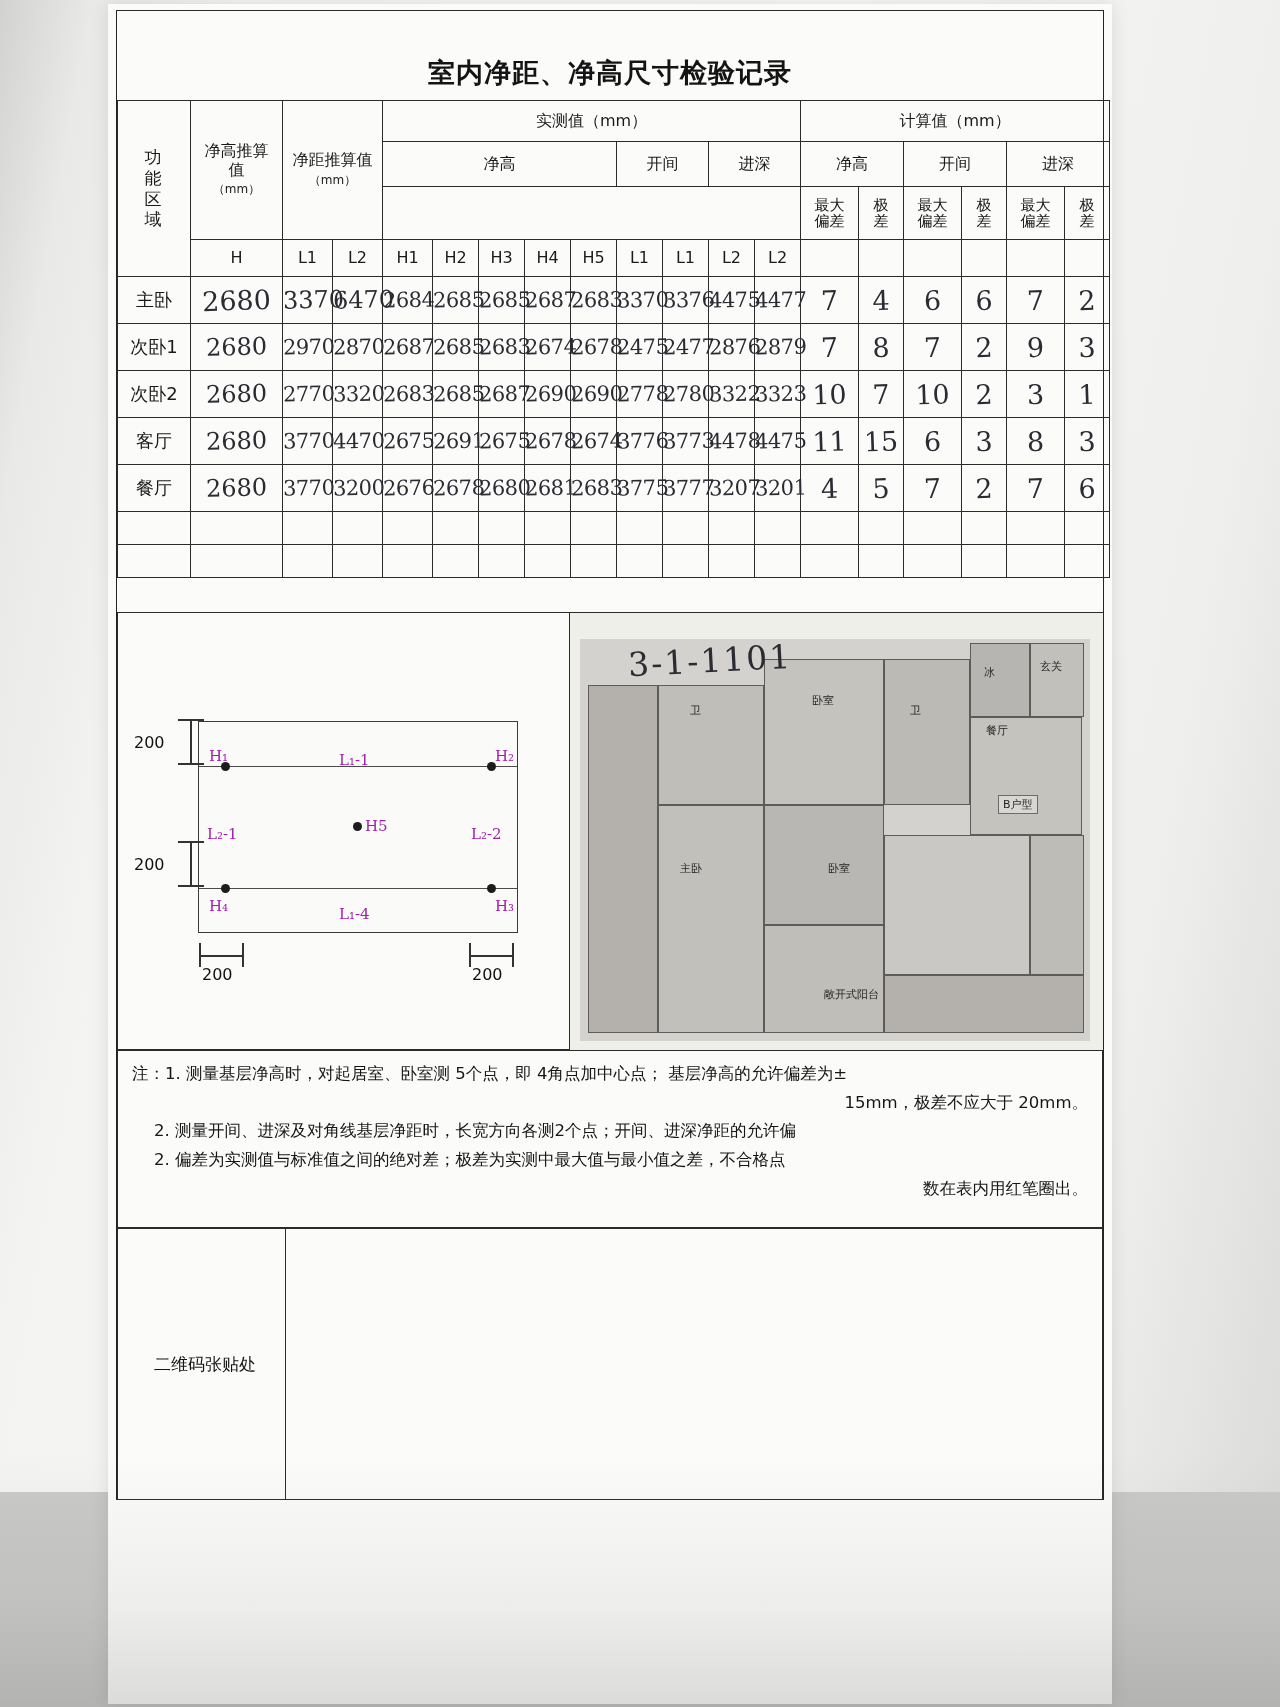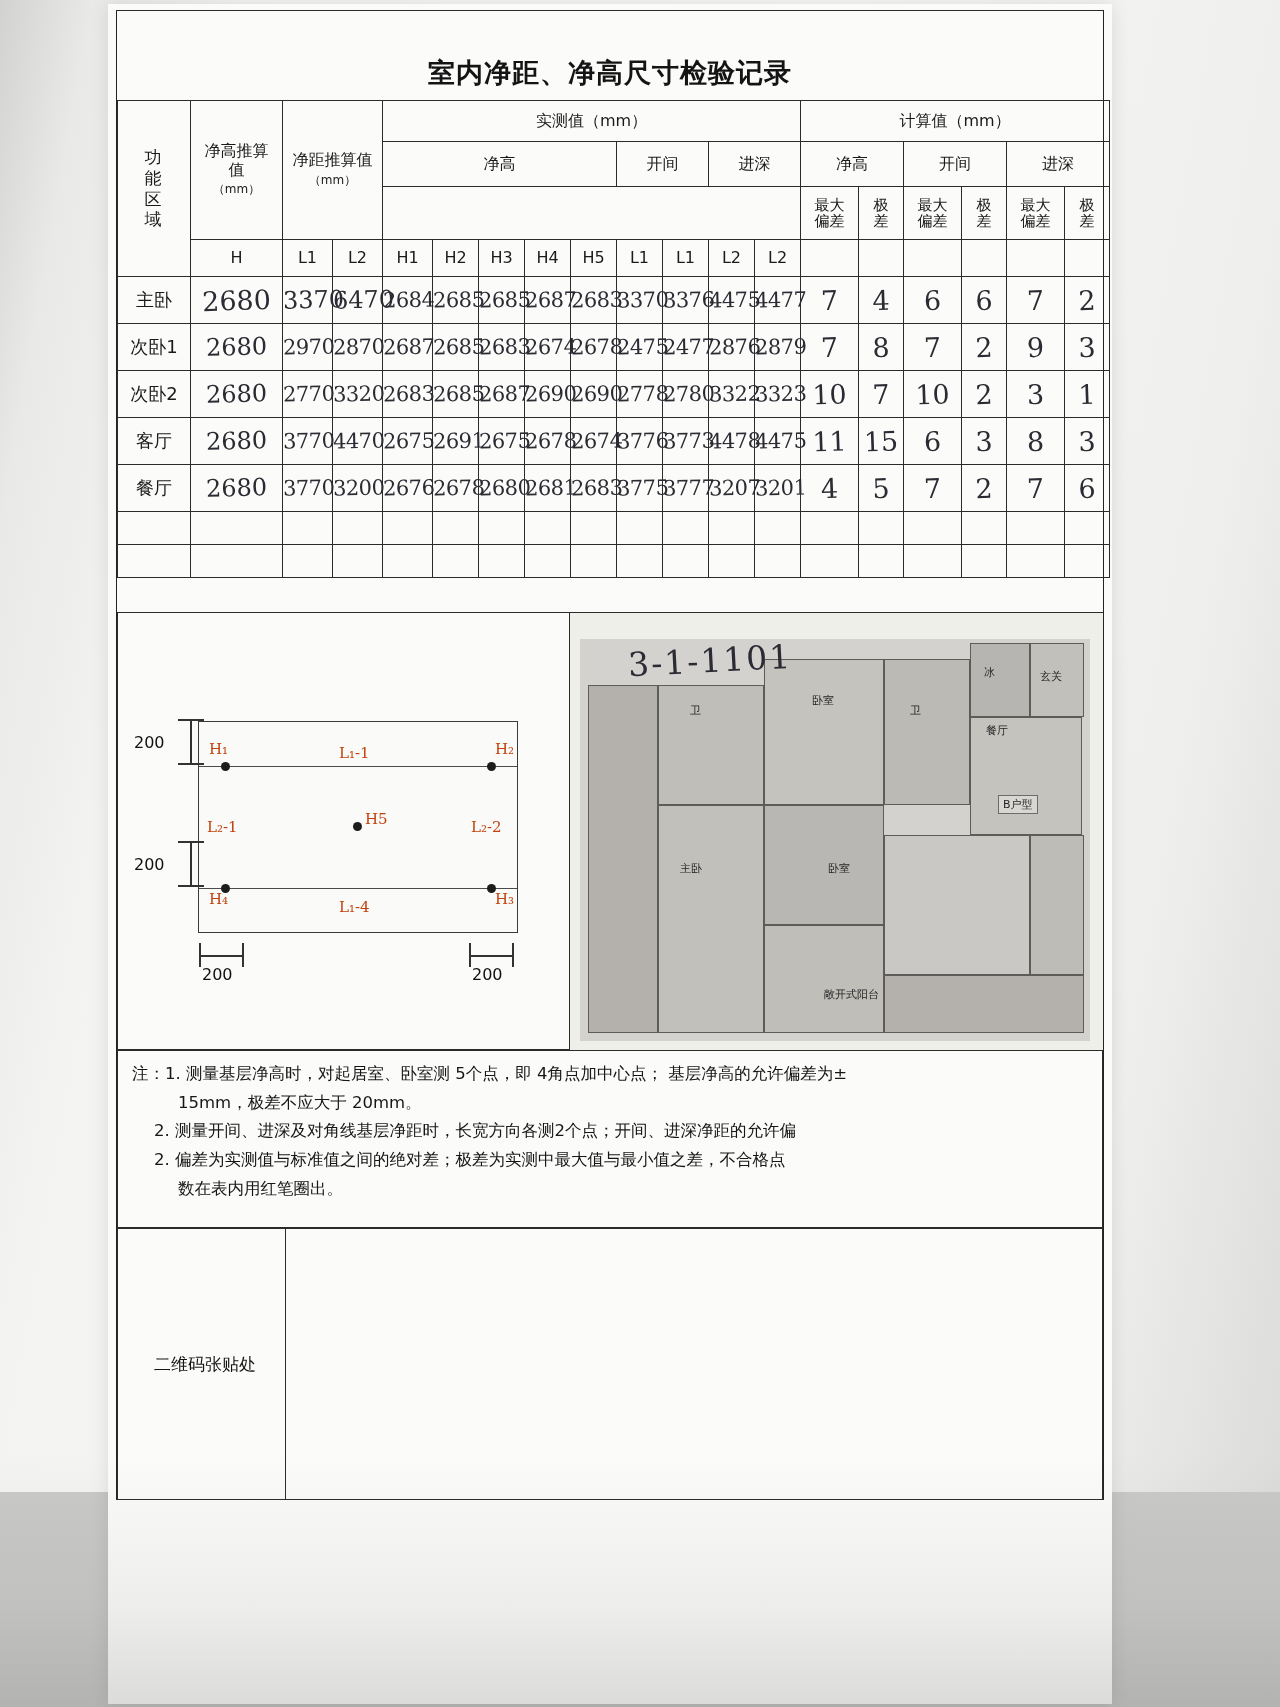--- a/index.html
+++ b/index.html
@@ -157,22 +157,23 @@
   }
   .sch-dot {
     position: absolute;
     width: 9px; height: 9px;
     background: #1c1c1c;
     border-radius: 50%;
   }
   .sch-lbl {
     position: absolute;
     font-size: 15px;
-    color: #c2410c;
+    color: #a21caf;
     font-family: "DejaVu Serif", serif;
+    margin-top: 7px;
   }
   .dim-txt {
     position: absolute;
     font-size: 16px;
     color: #111;
     font-family: "DejaVu Sans", "Liberation Sans", sans-serif;
   }
   .dim-line {
     position: absolute;
     background: #333;
@@ -226,21 +227,21 @@
     border: 1.2px solid #2b2b2b;
     box-sizing: border-box;
     padding: 10px 14px 0 14px;
     font-size: 16.5px;
     line-height: 1.62;
     color: #161616;
     font-family: "DejaVu Sans", "Liberation Sans", sans-serif;
   }
   .notes p { margin: 0 0 2px 0; }
   .note-indent { padding-left: 22px; }
-  .note-indent2 { padding-left: 46px; }
+  .note-indent2 { padding-left: 46px; text-align: right; }
 
   
   .qr-box {
     position: absolute;
     left: 117px;
     top: 1228px;
     width: 986px;
     height: 272px;
     border: 1.2px solid #2b2b2b;
     box-sizing: border-box;
@@ -754,21 +755,21 @@
         <div class="room" style="left:390px; top:78px; width:112px; height:118px; background:#cbc6bb"></div>
         <div class="room" style="left:450px; top:4px; width:54px; height:74px; background:#c8c3b8"></div>
         <div class="room" style="left:78px; top:166px; width:106px; height:228px; background:#c8c3b8"></div>
         <div class="room" style="left:184px; top:166px; width:120px; height:120px; background:#bfbaaf"></div>
         <div class="room" style="left:184px; top:286px; width:120px; height:108px; background:#c6c1b6"></div>
         <div class="room" style="left:304px; top:196px; width:146px; height:140px; background:#d1ccc1"></div>
         <div class="room" style="left:304px; top:336px; width:200px; height:58px; background:#b9b4a8"></div>
         <div class="room" style="left:450px; top:196px; width:54px; height:140px; background:#c4bfb4"></div>
 
         <div class="room-lbl" style="left:404px; top:26px">冰</div>
-        <div class="room-lbl" style="left:460px; top:30px">玄关</div>
+        <div class="room-lbl" style="left:460px; top:20px">玄关</div>
         <div class="room-lbl" style="left:110px; top:64px">卫</div>
         <div class="room-lbl" style="left:232px; top:54px">卧室</div>
         <div class="room-lbl" style="left:330px; top:64px">卫</div>
         <div class="room-lbl" style="left:406px; top:84px">餐厅</div>
         <div class="room-lbl" style="left:418px; top:156px; border:1px solid #6b6b6b; padding:1px 4px; background:#e0dcd3">B户型</div>
         <div class="room-lbl" style="left:100px; top:222px">主卧</div>
         <div class="room-lbl" style="left:248px; top:222px">卧室</div>
         <div class="room-lbl" style="left:244px; top:348px">敞开式阳台</div>
       </div>
       <div class="hw-code">3-1-1101</div>

